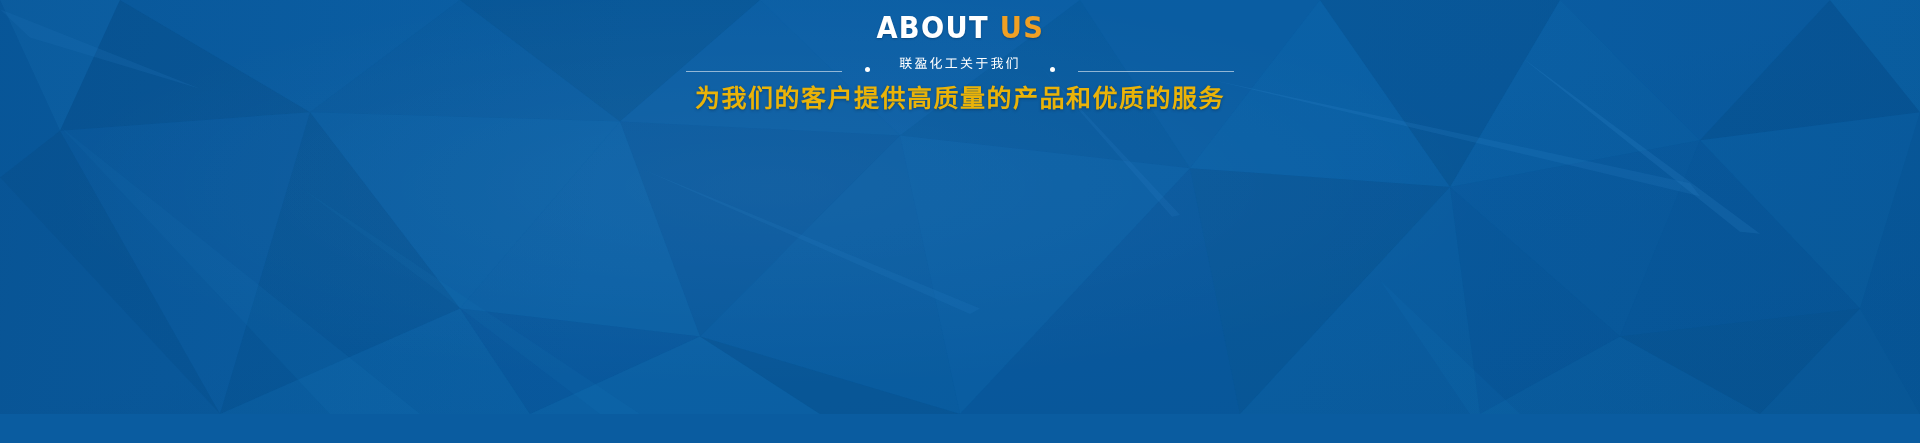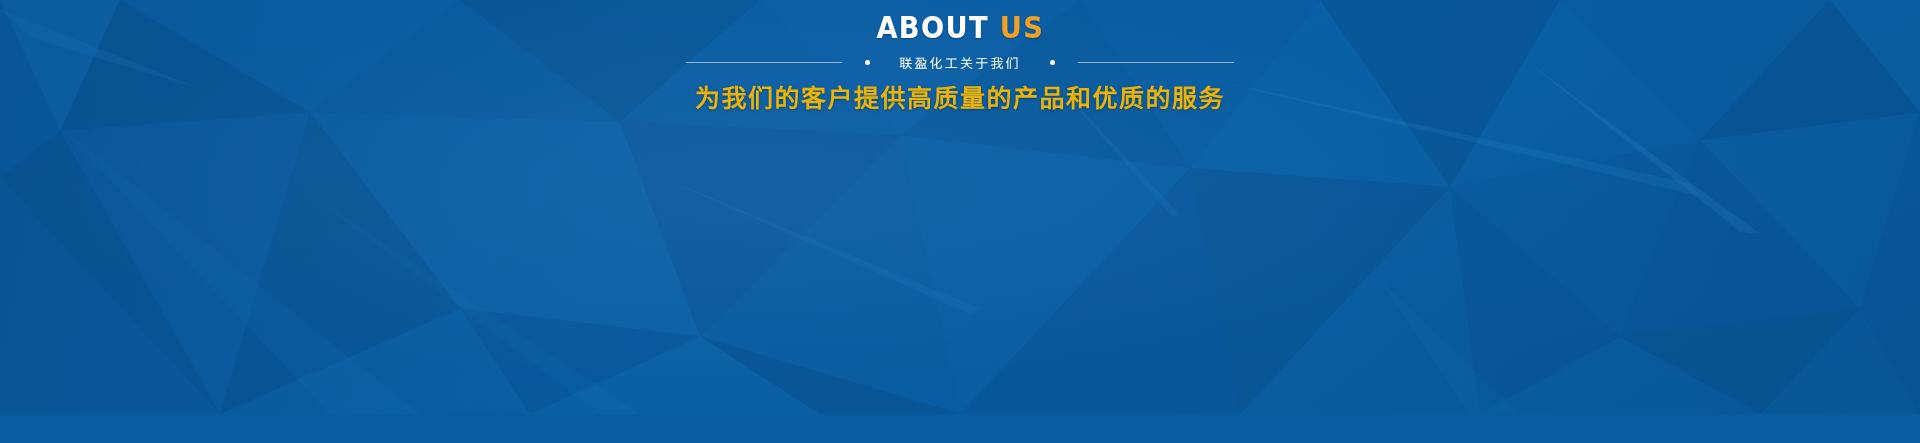--- a/index.html
+++ b/index.html
@@ -56,21 +56,21 @@
     font-family: "DejaVu Sans", "Liberation Sans", sans-serif;
     transform: scaleX(0.88);
     display: inline-block;
     text-shadow: 0 1px 2px rgba(0,30,60,0.35);
   }
   .title-en .word-about { color: #ffffff; }
   .title-en .word-us    { color: #f0a024; }
 
   .subtitle-row {
     display: flex;
-    align-items: center;
+    align-items: flex-end;
     justify-content: center;
     margin-top: 9px;
     gap: 16px;
   }
 
   .rule {
     width: 156px;
     height: 1px;
     background: rgba(255,255,255,0.55);
     flex: 0 0 auto;

